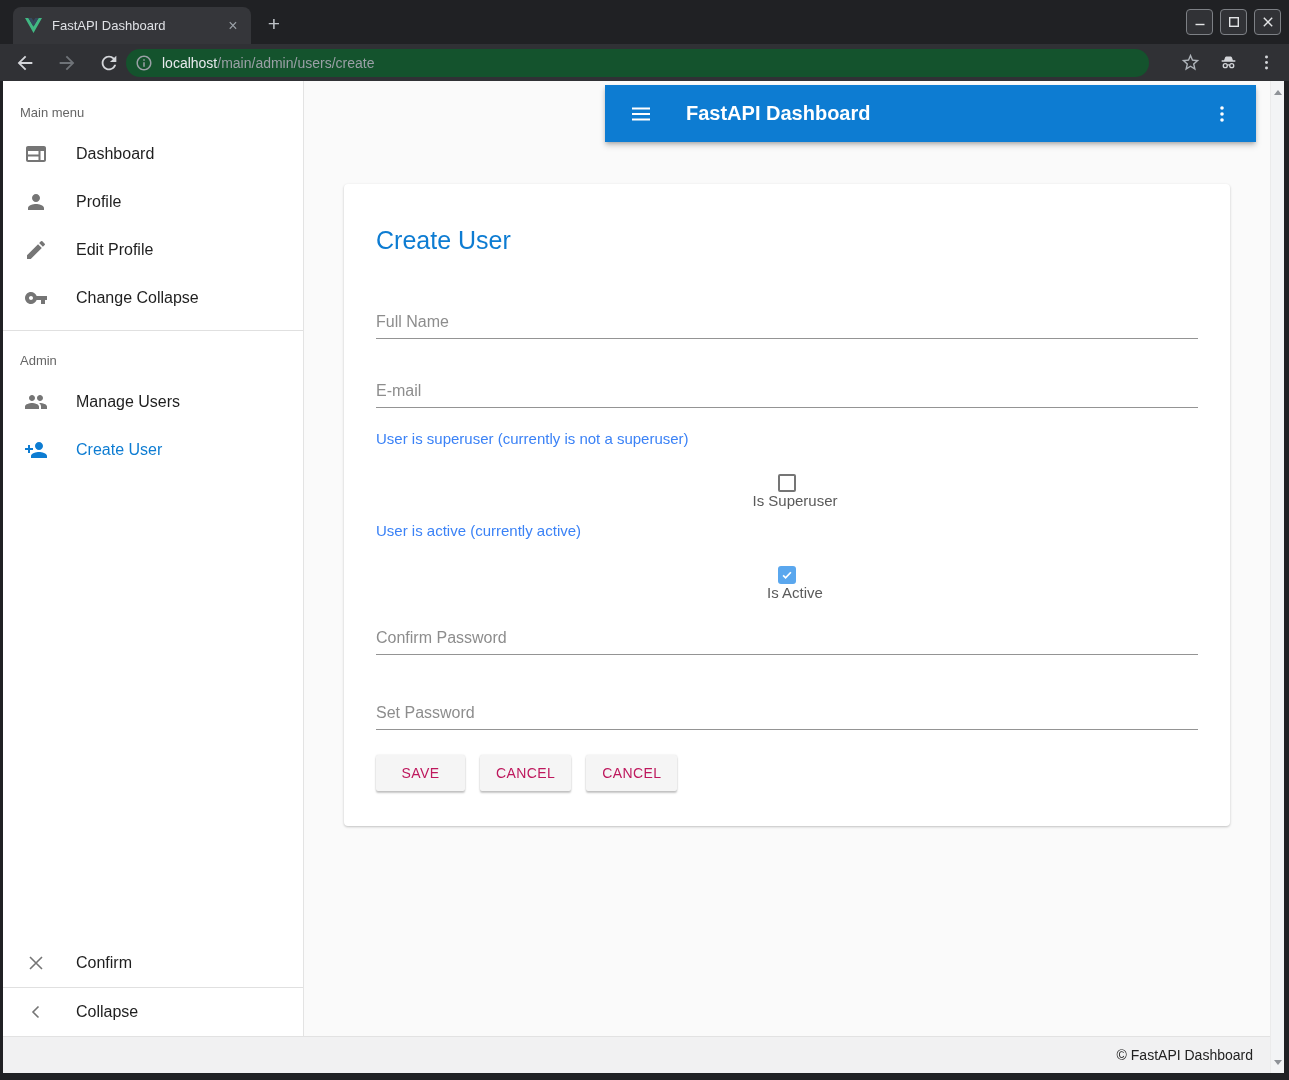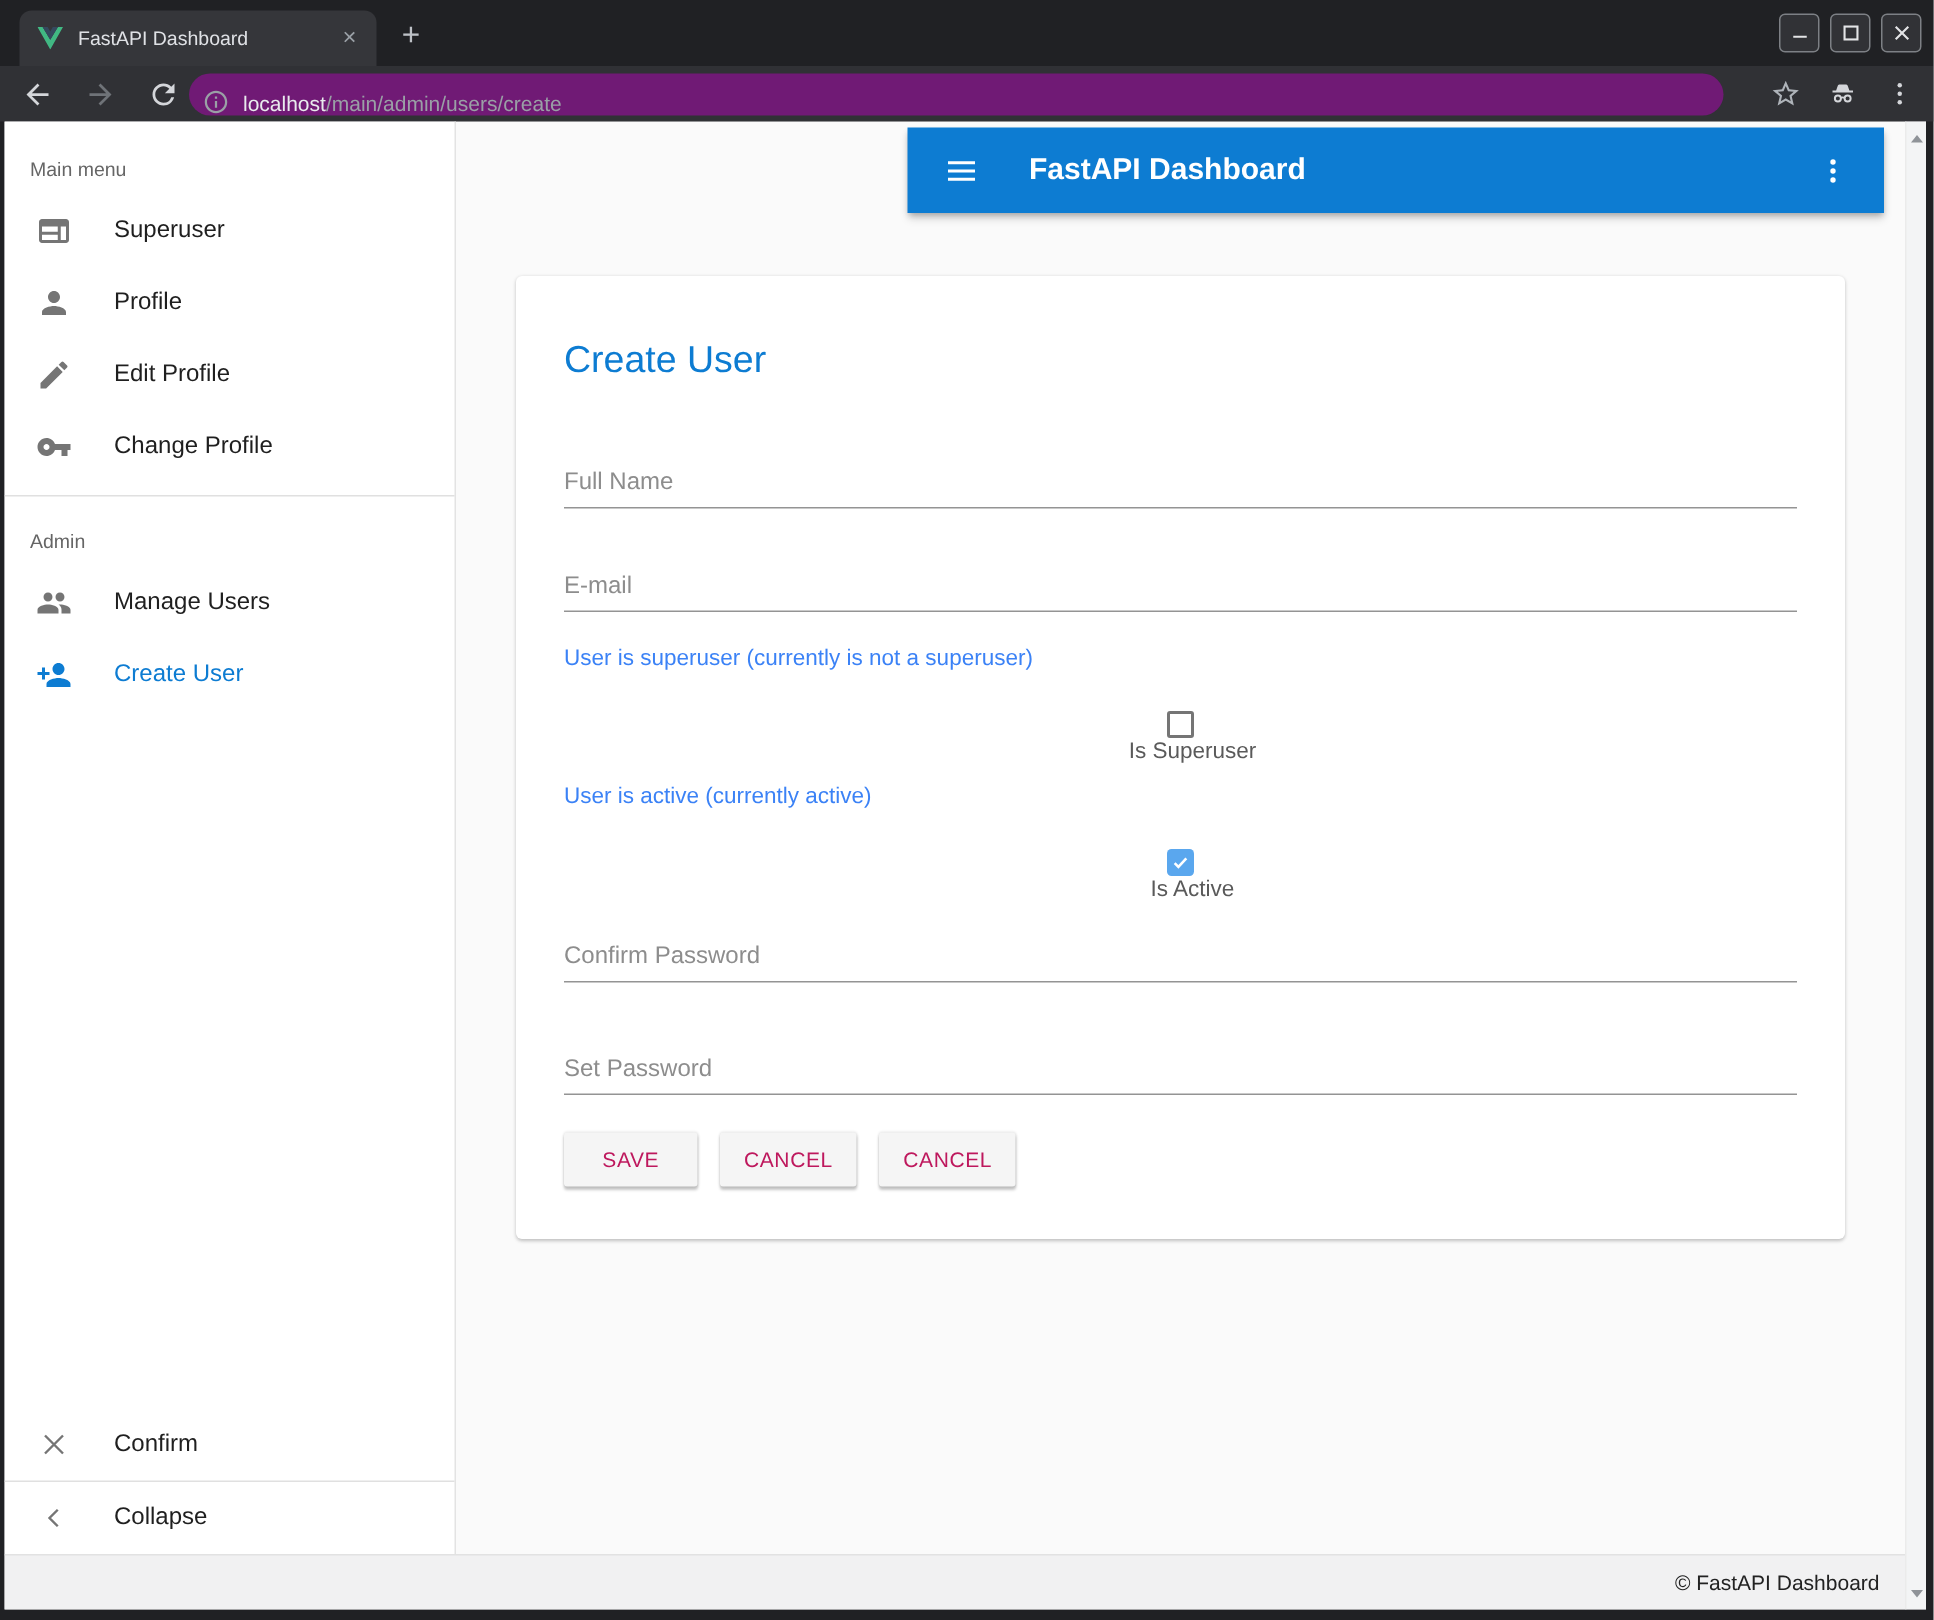--- a/index.html
+++ b/index.html
@@ -17,22 +17,22 @@
                 font-size:21px; line-height:26px; text-align:center; }
   .win-controls { position:absolute; right:8px; top:9px; display:flex; gap:7px; }
   .win-btn { width:27px; height:26px; border:1px solid #7d8085; border-radius:4px; background:#313236;
              display:flex; align-items:center; justify-content:center; }
   .win-btn svg { display:block; }
 
   .toolbar { position:absolute; left:0; top:44px; width:100%; height:37px; background:#303135;
              display:flex; align-items:center; padding:0 12px 0 14px; }
   .nav-ic { width:22px; height:22px; margin-right:20px; flex:0 0 auto; }
   .nav-ic.refresh { margin-right:6px; }
-  .url-pill { flex:1 1 auto; height:28px; background:#701a75; border-radius:14px; display:flex;
-              align-items:flex-end; padding:0 14px 0 9px; margin-right:14px; min-width:0; }
+  .url-pill { flex:1 1 auto; height:28px; background:#14532d; border-radius:14px; display:flex;
+              align-items:center; padding:0 14px 0 9px; margin-right:14px; min-width:0; }
   .info-ic { width:18px; height:18px; margin-right:9px; flex:0 0 auto; }
   .url-text { font-size:14px; white-space:nowrap; overflow:hidden; }
   .url-host { color:#e8eaed; }
   .url-path { color:#9aa0a6; }
   .tb-right-ic { width:21px; height:21px; margin-left:17px; flex:0 0 auto; }
 
   
   .page { position:absolute; left:3px; top:81px; right:5px; bottom:7px; background:#fafafa; overflow:hidden; }
 
   
@@ -165,42 +165,42 @@
 
 <div class="page">
 
   <aside class="sidebar">
     <div class="side-label">Main menu</div>
 
     <div class="side-item">
       <svg class="ic" viewBox="0 0 24 24">
         <path d="M20 4H4c-1.1 0-2 .9-2 2v12c0 1.1.9 2 2 2h16c1.1 0 2-.9 2-2V6c0-1.1-.9-2-2-2zM4 9h10.5v3.5H4V9zm0 5.5h10.5V18H4v-3.5zM20 18h-3.5V9H20v9z" fill="#757575"></path>
       </svg>
-      <span class="lbl">Superuser</span>
+      <span class="lbl">Dashboard</span>
     </div>
 
     <div class="side-item">
       <svg class="ic" viewBox="0 0 24 24">
         <path d="M12 12c2.21 0 4-1.79 4-4s-1.79-4-4-4-4 1.79-4 4 1.79 4 4 4zm0 2c-2.67 0-8 1.34-8 4v2h16v-2c0-2.66-5.33-4-8-4z" fill="#757575"></path>
       </svg>
       <span class="lbl">Profile</span>
     </div>
 
     <div class="side-item">
       <svg class="ic" viewBox="0 0 24 24">
         <path d="M3 17.25V21h3.75L17.81 9.94l-3.75-3.75L3 17.25zM20.71 7.04c.39-.39.39-1.02 0-1.41l-2.34-2.34a.9959.9959 0 0 0-1.41 0l-1.83 1.83 3.75 3.75 1.83-1.83z" fill="#757575"></path>
       </svg>
       <span class="lbl">Edit Profile</span>
     </div>
 
     <div class="side-item">
       <svg class="ic" viewBox="0 0 24 24">
         <path d="M12.65 10C11.83 7.67 9.61 6 7 6c-3.31 0-6 2.69-6 6s2.69 6 6 6c2.61 0 4.83-1.67 5.65-4H17v4h4v-4h2v-4H12.65zM7 14c-1.1 0-2-.9-2-2s.9-2 2-2 2 .9 2 2-.9 2-2 2z" fill="#757575"></path>
       </svg>
-      <span class="lbl">Change Profile</span>
+      <span class="lbl">Change Collapse</span>
     </div>
 
     <div class="side-divider"></div>
     <div class="side-label admin">Admin</div>
 
     <div class="side-item">
       <svg class="ic" viewBox="0 0 24 24">
         <path d="M16 11c1.66 0 2.99-1.34 2.99-3S17.66 5 16 5c-1.66 0-3 1.34-3 3s1.34 3 3 3zm-8 0c1.66 0 2.99-1.34 2.99-3S9.66 5 8 5C6.34 5 5 6.34 5 8s1.34 3 3 3zm0 2c-2.33 0-7 1.17-7 3.5V19h14v-2.5c0-2.33-4.67-3.5-7-3.5zm8 0c-.29 0-.62.02-.97.05 1.16.84 1.97 1.97 1.97 3.45V19h6v-2.5c0-2.33-4.67-3.5-7-3.5z" fill="#757575"></path>
       </svg>
       <span class="lbl">Manage Users</span>

